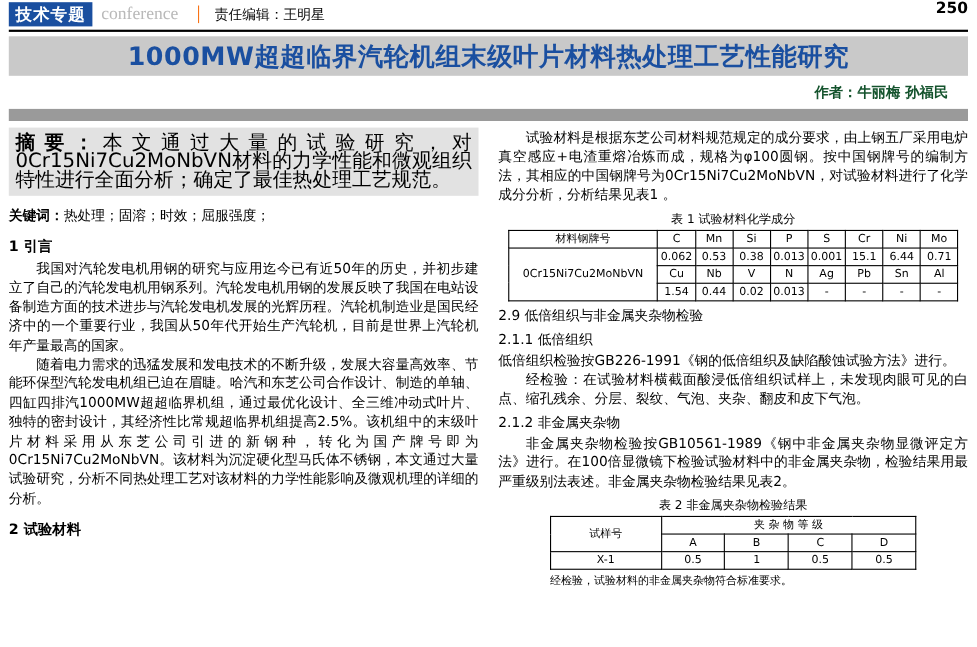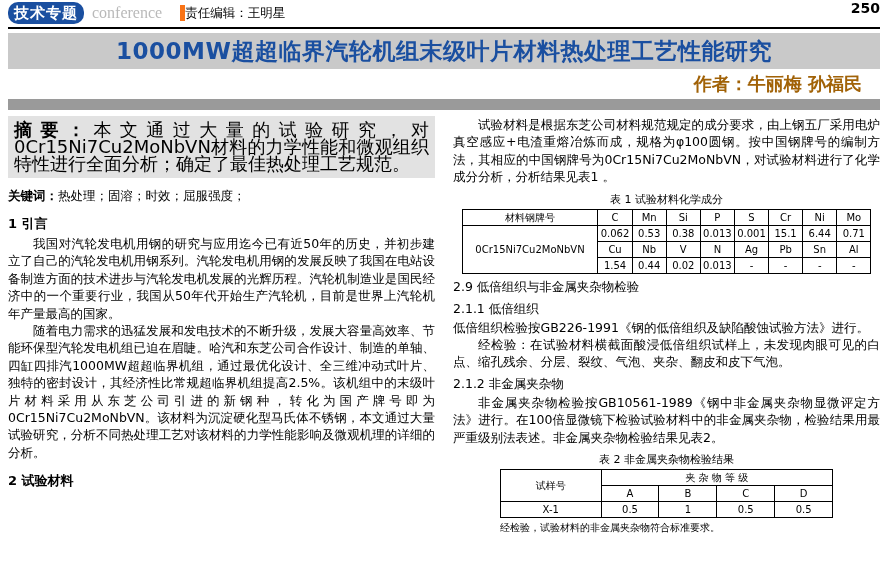--- a/index.html
+++ b/index.html
@@ -33,31 +33,31 @@
     padding-bottom: 1px;
   }
   .badge {
     background: #1a4fa0;
     color: #ffffff;
     font-weight: bold;
     font-size: 15px;
     letter-spacing: 1px;
     padding: 2px 6px;
     line-height: 18px;
-    border-radius: 10px;
   }
   .conference {
     color: #b9b9b9;
     font-size: 16px;
     margin-left: 8px;
     font-family: "Liberation Serif", serif;
   }
   .editor {
     margin-left: 18px;
-    border-left: 5px solid #f97316;
+    padding-left: 14px;
+    border-left: 1px solid #f97316;
     font-size: 12.5px;
     line-height: 16px;
     height: 16px;
   }
   .pagenum {
     position: absolute;
     right: 0;
     top: 0;
     font-weight: bold;
     font-size: 14px;
@@ -82,23 +82,23 @@
   }
   .authorband {
     height: 30px;
     background: #ffffff;
     display: flex;
     align-items: center;
     justify-content: flex-end;
     padding-right: 18px;
   }
   .authors {
-    color: #a16207;
-    font-weight: bold;
-    font-size: 18px;
+    color: #14532d;
+    font-weight: bold;
+    font-size: 13px;
   }
   .greybar {
     height: 11px;
     background: #9a9a9a;
     margin-bottom: 6px;
   }
 
   
   .columns {
     display: flex;

